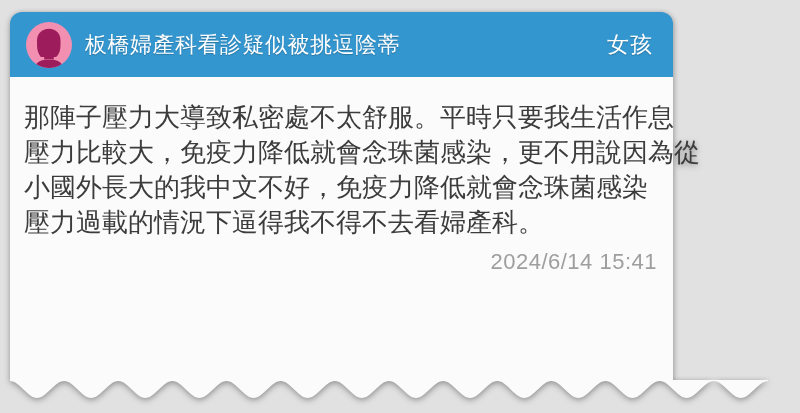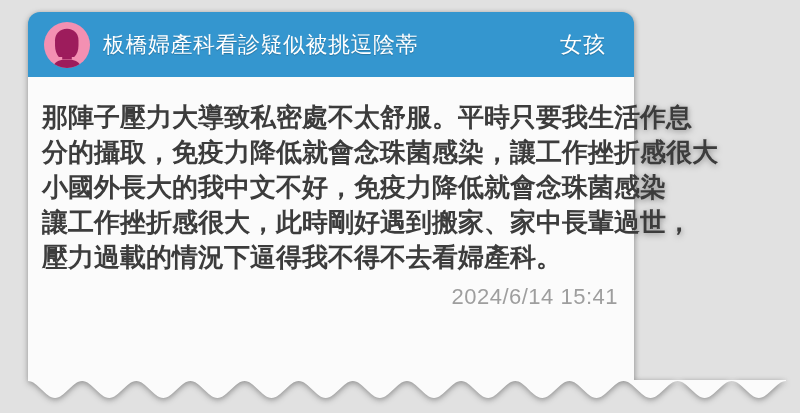--- a/index.html
+++ b/index.html
@@ -14,21 +14,21 @@
   }
   *{margin:0;padding:0;box-sizing:border-box;}
   html,body{width:800px;height:413px;overflow:hidden;}
   body{
     background:var(--page_bg);
     font-family:"Liberation Sans","DejaVu Sans",sans-serif;
     position:relative;
   }
   .card-wrap{
     position:absolute;
-    left:28px; top:12px; width:606px;
+    left:10px; top:12px; width:663px;
     filter:drop-shadow(0 2px 3px rgba(0,0,0,.30)) drop-shadow(1px 0 2px rgba(0,0,0,.10));
   }
   .card-header{
     height:65px;
     background:var(--header_bg);
     border-radius:12px 12px 0 0;
     display:flex;
     align-items:center;
     padding:0 16px;
   }
@@ -49,35 +49,34 @@
     text-shadow:0 1px 1px rgba(0,0,0,.22);
     white-space:nowrap;
     overflow:hidden;
   }
   .header-board{
     flex:0 0 auto;
     color:var(--title_fg);
     font-size:22px;
     font-weight:500;
     letter-spacing:1px;
-    margin-right:12px;
+    margin-right:4px;
     text-shadow:0 1px 1px rgba(0,0,0,.22);
   }
   .card-body{
     height:303px;
     background:var(--card_bg);
     padding:23px 16px 0 14px;
   }
   .text-line{
     color:var(--body_fg);
     font-size:26px;
     line-height:35px;
     white-space:nowrap;
     letter-spacing:0;
-    font-weight:bold;
   }
   .timestamp{
     margin-top:8px;
     text-align:right;
     color:var(--timestamp_fg);
     font-size:22px;
     line-height:28px;
     letter-spacing:.5px;
   }
   .torn-edge{display:block;width:758px;height:19px;}
@@ -103,23 +102,22 @@
           <path d="M9,48 C9.5,43.5 14,40.5 19,39.5 L29,39.5 C34,40.5 38.5,43.5 39,48 Z"></path>
         </g>
       </svg>
     </div>
     <div class="header-title">板橋婦產科看診疑似被挑逗陰蒂</div>
     <div class="header-board">女孩</div>
   </div>
 
   <div class="card-body">
     <div class="text-line">那陣子壓力大導致私密處不太舒服。平時只要我生活作息</div>
-    <div class="text-line">分的攝取，免疫力降低就會念珠菌感染，讓工作挫折感很大</div>
+    <div class="text-line">壓力比較大，免疫力降低就會念珠菌感染，更不用說因為從</div>
     <div class="text-line">小國外長大的我中文不好，免疫力降低就會念珠菌感染</div>
-    <div class="text-line">讓工作挫折感很大，此時剛好遇到搬家、家中長輩過世，</div>
     <div class="text-line">壓力過載的情況下逼得我不得不去看婦產科。</div>
     <div class="timestamp">2024/6/14 15:41</div>
   </div>
 
   <svg class="torn-edge" viewBox="0 0 758 19" preserveAspectRatio="none">
     <path d="M0,0 V1 c9.75,0 17.33,17 27.07,17 c9.75,0 17.33,-17 27.07,-17 c9.75,0 17.33,17 27.07,17 c9.75,0 17.33,-17 27.07,-17 c9.75,0 17.33,17 27.07,17 c9.75,0 17.33,-17 27.07,-17 c9.75,0 17.33,17 27.07,17 c9.75,0 17.33,-17 27.07,-17 c9.75,0 17.33,17 27.07,17 c9.75,0 17.33,-17 27.07,-17 c9.75,0 17.33,17 27.07,17 c9.75,0 17.33,-17 27.07,-17 c9.75,0 17.33,17 27.07,17 c9.75,0 17.33,-17 27.07,-17 c9.75,0 17.33,17 27.07,17 c9.75,0 17.33,-17 27.07,-17 c9.75,0 17.33,17 27.07,17 c9.75,0 17.33,-17 27.07,-17 c9.75,0 17.33,17 27.07,17 c9.75,0 17.33,-17 27.07,-17 c9.75,0 17.33,17 27.07,17 c9.75,0 17.33,-17 27.07,-17 c9.75,0 17.33,17 27.07,17 c9.75,0 17.33,-17 27.07,-17 c9.75,0 17.33,17 27.07,17 c9.75,0 17.33,-17 27.07,-17 c9.75,0 17.33,17 27.07,17 c9.75,0 17.33,-17 27.07,-17 V0 Z"></path>
   </svg>
 
 </div>
 

